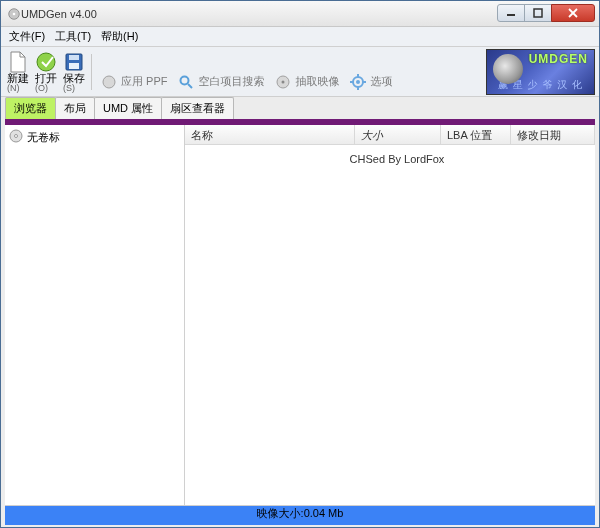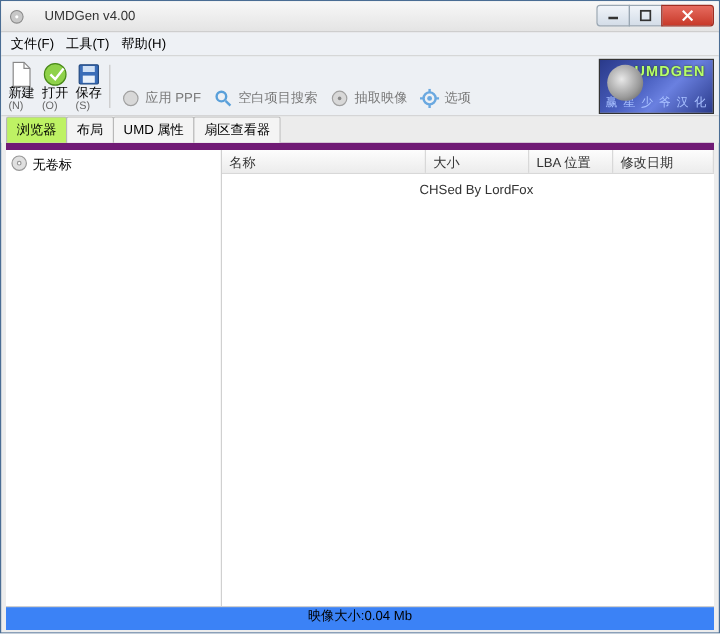--- a/index.html
+++ b/index.html
@@ -1,53 +1,53 @@
 <!DOCTYPE html>
 <html><head>
 <meta charset="utf-8">
 <style>
 * { box-sizing: border-box; margin: 0; padding: 0; font-family: "Microsoft YaHei", "SimSun", sans-serif; font-size: 11px; }
 html, body { width: 600px; height: 528px; }
 .window { width: 600px; height: 528px; border: 1px solid #4a6d94; background: #ededed; display: flex; flex-direction: column; }
 .titlebar { height: 26px; background: linear-gradient(to bottom, #f8f8f8, #e4e4e4); display: flex; align-items: center; justify-content: space-between; border-bottom: 1px solid #c8c8c8; }
-.titlebar-left { display: flex; align-items: center; gap: 16px; padding-left: 6px; }
+.titlebar-left { display: flex; align-items: center; gap: 0; padding-left: 6px; }
 .titlebar-icon { width: 14px; height: 14px; }
 .title-text { color: #333; }
 .win-controls { display: flex; height: 20px; margin-right: 4px; }
 .win-btn { width: 28px; height: 18px; border: 1px solid #9aa7b3; background: linear-gradient(to bottom, #f0f4f9, #d4dde8); display: flex; align-items: center; justify-content: center; margin-left: -1px; }
 .win-btn.close { width: 44px; background: linear-gradient(to bottom, #e66b5f, #c83a2a); border-color: #9e2d21; color: #fff; border-top-right-radius: 3px; border-bottom-right-radius: 3px; }
 .win-btn.min { border-top-left-radius: 3px; border-bottom-left-radius: 3px; }
 .menubar { height: 20px; display: flex; align-items: center; padding: 0 4px; gap: 2px; background: #eef1f5; border-bottom: 1px solid #d0d0d0; }
 .menu-item { padding: 2px 4px; }
 .toolbar { height: 50px; display: flex; align-items: center; padding: 2px 4px; background: #edf0f4; border-bottom: 1px solid #cfcfcf; gap: 2px; }
 .tool-btn { display: flex; flex-direction: column; align-items: center; justify-content: center; padding: 2px 2px; }
 .tool-ico { width: 22px; height: 22px; display: flex; align-items: center; justify-content: center; }
 .tool-lbl { display: flex; flex-direction: column; align-items: flex-start; line-height: 1.0; font-size: 10px; }
 .tool-sub { font-size: 9px; color: #666; }
 .tool-sm { display: flex; align-items: center; gap: 3px; padding: 0 4px; color: #7a7a7a; margin-top: 20px; }
 .tool-sm .tool-ico { width: 18px; height: 18px; }
 .sep { width: 1px; height: 36px; background: #c8c8c8; margin: 0 2px; }
-.brand { margin-left: auto; width: 96px; height: 46px; background: linear-gradient(135deg, #2a3a8a 0%, #4a60c0 40%, #6a80e0 60%, #2a3a8a 100%); position: relative; border: 1px solid #333; overflow: hidden; display:flex; flex-direction:column; align-items:center; justify-content:center;}
+.brand { margin-left: auto; width: 109px; height: 46px; background: linear-gradient(135deg, #2a3a8a 0%, #4a60c0 40%, #6a80e0 60%, #2a3a8a 100%); position: relative; border: 1px solid #333; overflow: hidden; display:flex; flex-direction:column; align-items:center; justify-content:center;}
 .brand-disc { position: absolute; left: 6px; top: 4px; width: 30px; height: 30px; border-radius: 50%; background: radial-gradient(circle at 40% 40%, #e8e8e8, #9a9a9a 60%, #555 100%); }
 .brand-top { color: #b6ff6a; font-size: 12px; font-weight: bold; text-shadow: 0 0 2px #2a3a00; letter-spacing: 1px; align-self: flex-end; margin-right: 6px; margin-top: 2px;}
 .brand-bot { color: #a8c0ff; font-size: 10px; margin-top: auto; margin-bottom: 2px; letter-spacing: 1px;}
 .tabs { display: flex; height: 22px; align-items: flex-end; padding: 0 4px; background: #ececec; }
 .tab { padding: 3px 8px; border: 1px solid #b8b8b8; background: #f4f4f4; border-bottom: none; margin-right: -1px; border-top-left-radius: 2px; border-top-right-radius: 2px; position: relative; }
 .tab.active { background: #bef264; z-index: 2; margin-top: 14px; }
 .content { flex: 1; display: flex; border-top: 6px solid #701a75; background: #fff; margin: 0 4px 0 4px; }
 .tree-pane { width: 180px; border-right: 1px solid #d0d0d0; background: #fff; padding: 4px; }
 .tree-item { display: flex; align-items: center; gap: 4px; }
 .list-pane { flex: 1; display: flex; flex-direction: column; background: #fff; }
 .list-head { display: flex; height: 20px; border-bottom: 1px solid #d8d8d8; background: linear-gradient(to bottom, #fdfdfd, #ececec); }
 .list-col { padding: 3px 6px; border-right: 1px solid #d8d8d8; color: #333; white-space: nowrap; overflow: hidden; }
 .list-body { flex: 1; position: relative; }
 .center-text { position: absolute; top: 8px; left: 14px; right: 0; text-align: center; color: #333; }
 .statusbar { height: 20px; background: #3b82f6; border-top: 1px solid #cfcfcf; display: flex; align-items: flex-start; justify-content: center; padding: 0 8px; margin: 0 4px 2px 4px;}
 .col-name { flex: 0 0 170px; }
-.col-size { flex: 0 0 86px; }
+.col-size { flex: 0 0 86px; font-style: italic; }
 .col-lba { flex: 0 0 70px; }
 .col-date { flex: 1; }
 </style>
 </head>
 <body>
 
 <div class="window">
 
   <div class="titlebar">
     <div class="titlebar-left">

